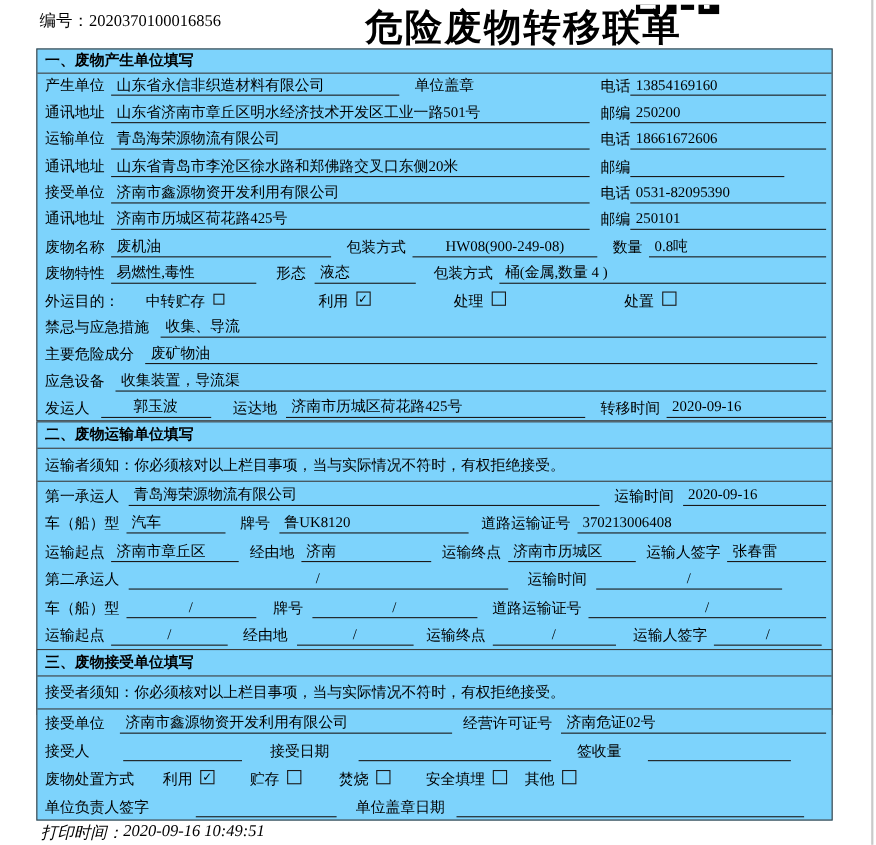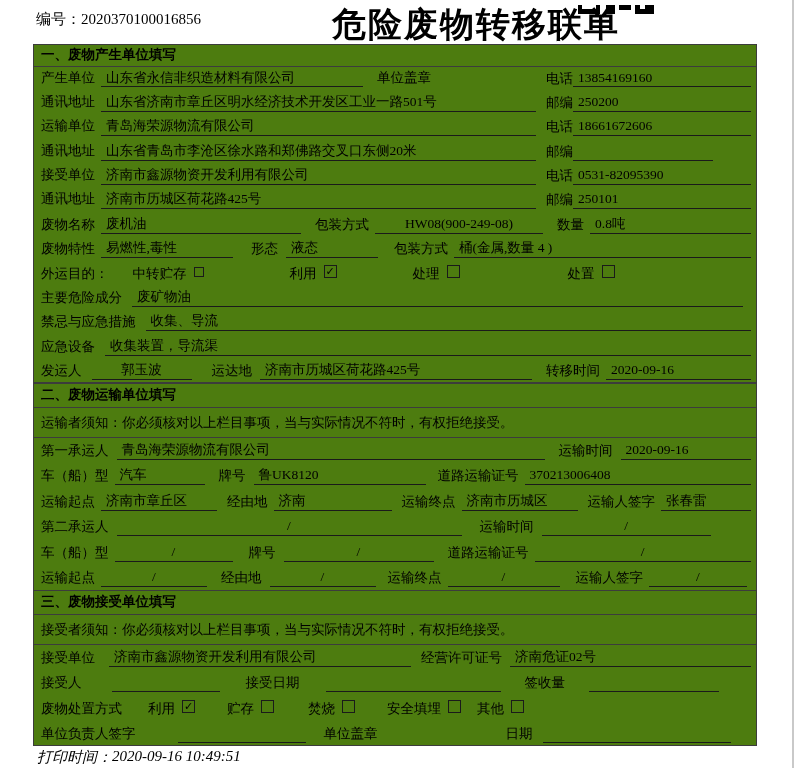--- a/index.html
+++ b/index.html
@@ -10,21 +10,21 @@
     color:#000;
   }
   .page { position:relative; width:796px; height:768px; background:#fff; }
   .page-edge { position:absolute; top:0; right:2px; width:2px; height:768px; background:#c9c9c9; }
   .qr-frag { position:absolute; left:578px; top:0; }
 
   .doc-no { position:absolute; left:36px; top:10px; font-size:15px; white-space:nowrap; }
   .doc-title { position:absolute; left:332px; top:2px; font-size:34px; font-weight:bold; letter-spacing:2px; white-space:nowrap; }
   .print-line { position:absolute; left:37px; top:748px; font-size:15px; white-space:nowrap; display:flex;font-style:italic; }
 
-  .box { position:absolute; left:33px; width:724px; border:1.5px solid #3c3c3c; background:#4d7c0f; }
+  .box { position:absolute; left:33px; width:724px; border:1.5px solid #3c3c3c; background:#7dd3fc; }
   .box1 { top:44px;  height:339px; }
   .box2 { top:383px; height:267px; }
   .box3 { top:590px; height:156px; }
 
   .sechead { height:24px; line-height:22px; border-bottom:1.5px solid #3c3c3c;
              font-weight:bold; font-size:13.5px; padding-left:7px; white-space:nowrap; }
   .box1 .sechead { height:22px; line-height:20px; }
   .notice { height:30px; display:flex; align-items:center; border-bottom:1.5px solid #3c3c3c;
             font-size:13.5px; padding-left:7px; white-space:nowrap; }
 
@@ -148,27 +148,27 @@
       <span class="cb sm"></span>
       <span class="lbl" style="margin-left:86px">利用</span>
       <span class="cb">✓</span>
       <span class="lbl" style="margin-left:76px">处理</span>
       <span class="cb"></span>
       <span class="lbl" style="margin-left:108px">处置</span>
       <span class="cb"></span>
     </div>
 
     <div class="row">
+      <span class="lbl">禁忌与应急措施</span>
+      <span class="val fill" style="margin-left:10px">收集、导流</span>
+    </div>
+
+    <div class="row">
       <span class="lbl">主要危险成分</span>
       <span class="val fill" style="margin-left:10px;margin-right:8px">废矿物油</span>
-    </div>
-
-    <div class="row">
-      <span class="lbl">禁忌与应急措施</span>
-      <span class="val fill" style="margin-left:10px">收集、导流</span>
     </div>
 
     <div class="row">
       <span class="lbl">应急设备</span>
       <span class="val fill" style="margin-left:10px">收集装置，导流渠</span>
     </div>
 
     <div class="row">
       <span class="lbl">发运人</span>
       <span class="val ctr" style="width:100px;margin-left:10px">郭玉波</span>
@@ -269,21 +269,21 @@
       <span class="lbl" style="margin-left:32px">安全填埋</span>
       <span class="cb"></span>
       <span class="lbl" style="margin-left:16px">其他</span>
       <span class="cb"></span>
     </div>
 
     <div class="row">
       <span class="lbl">单位负责人签字</span>
       <span class="val" style="width:128px;margin-left:42px"></span>
       <span class="lbl" style="margin-left:18px">单位盖章</span>
-      <span class="lbl" style="margin-left:128px">日期</span>
+      <span class="lbl" style="">日期</span>
       <span class="val fill" style="margin-left:10px;margin-right:20px"></span>
     </div>
   </div>
 
   <div class="print-line">
     <span>打印时间：</span>
     <span>2020-09-16 10:49:51</span>
   </div>
 
 </div>

